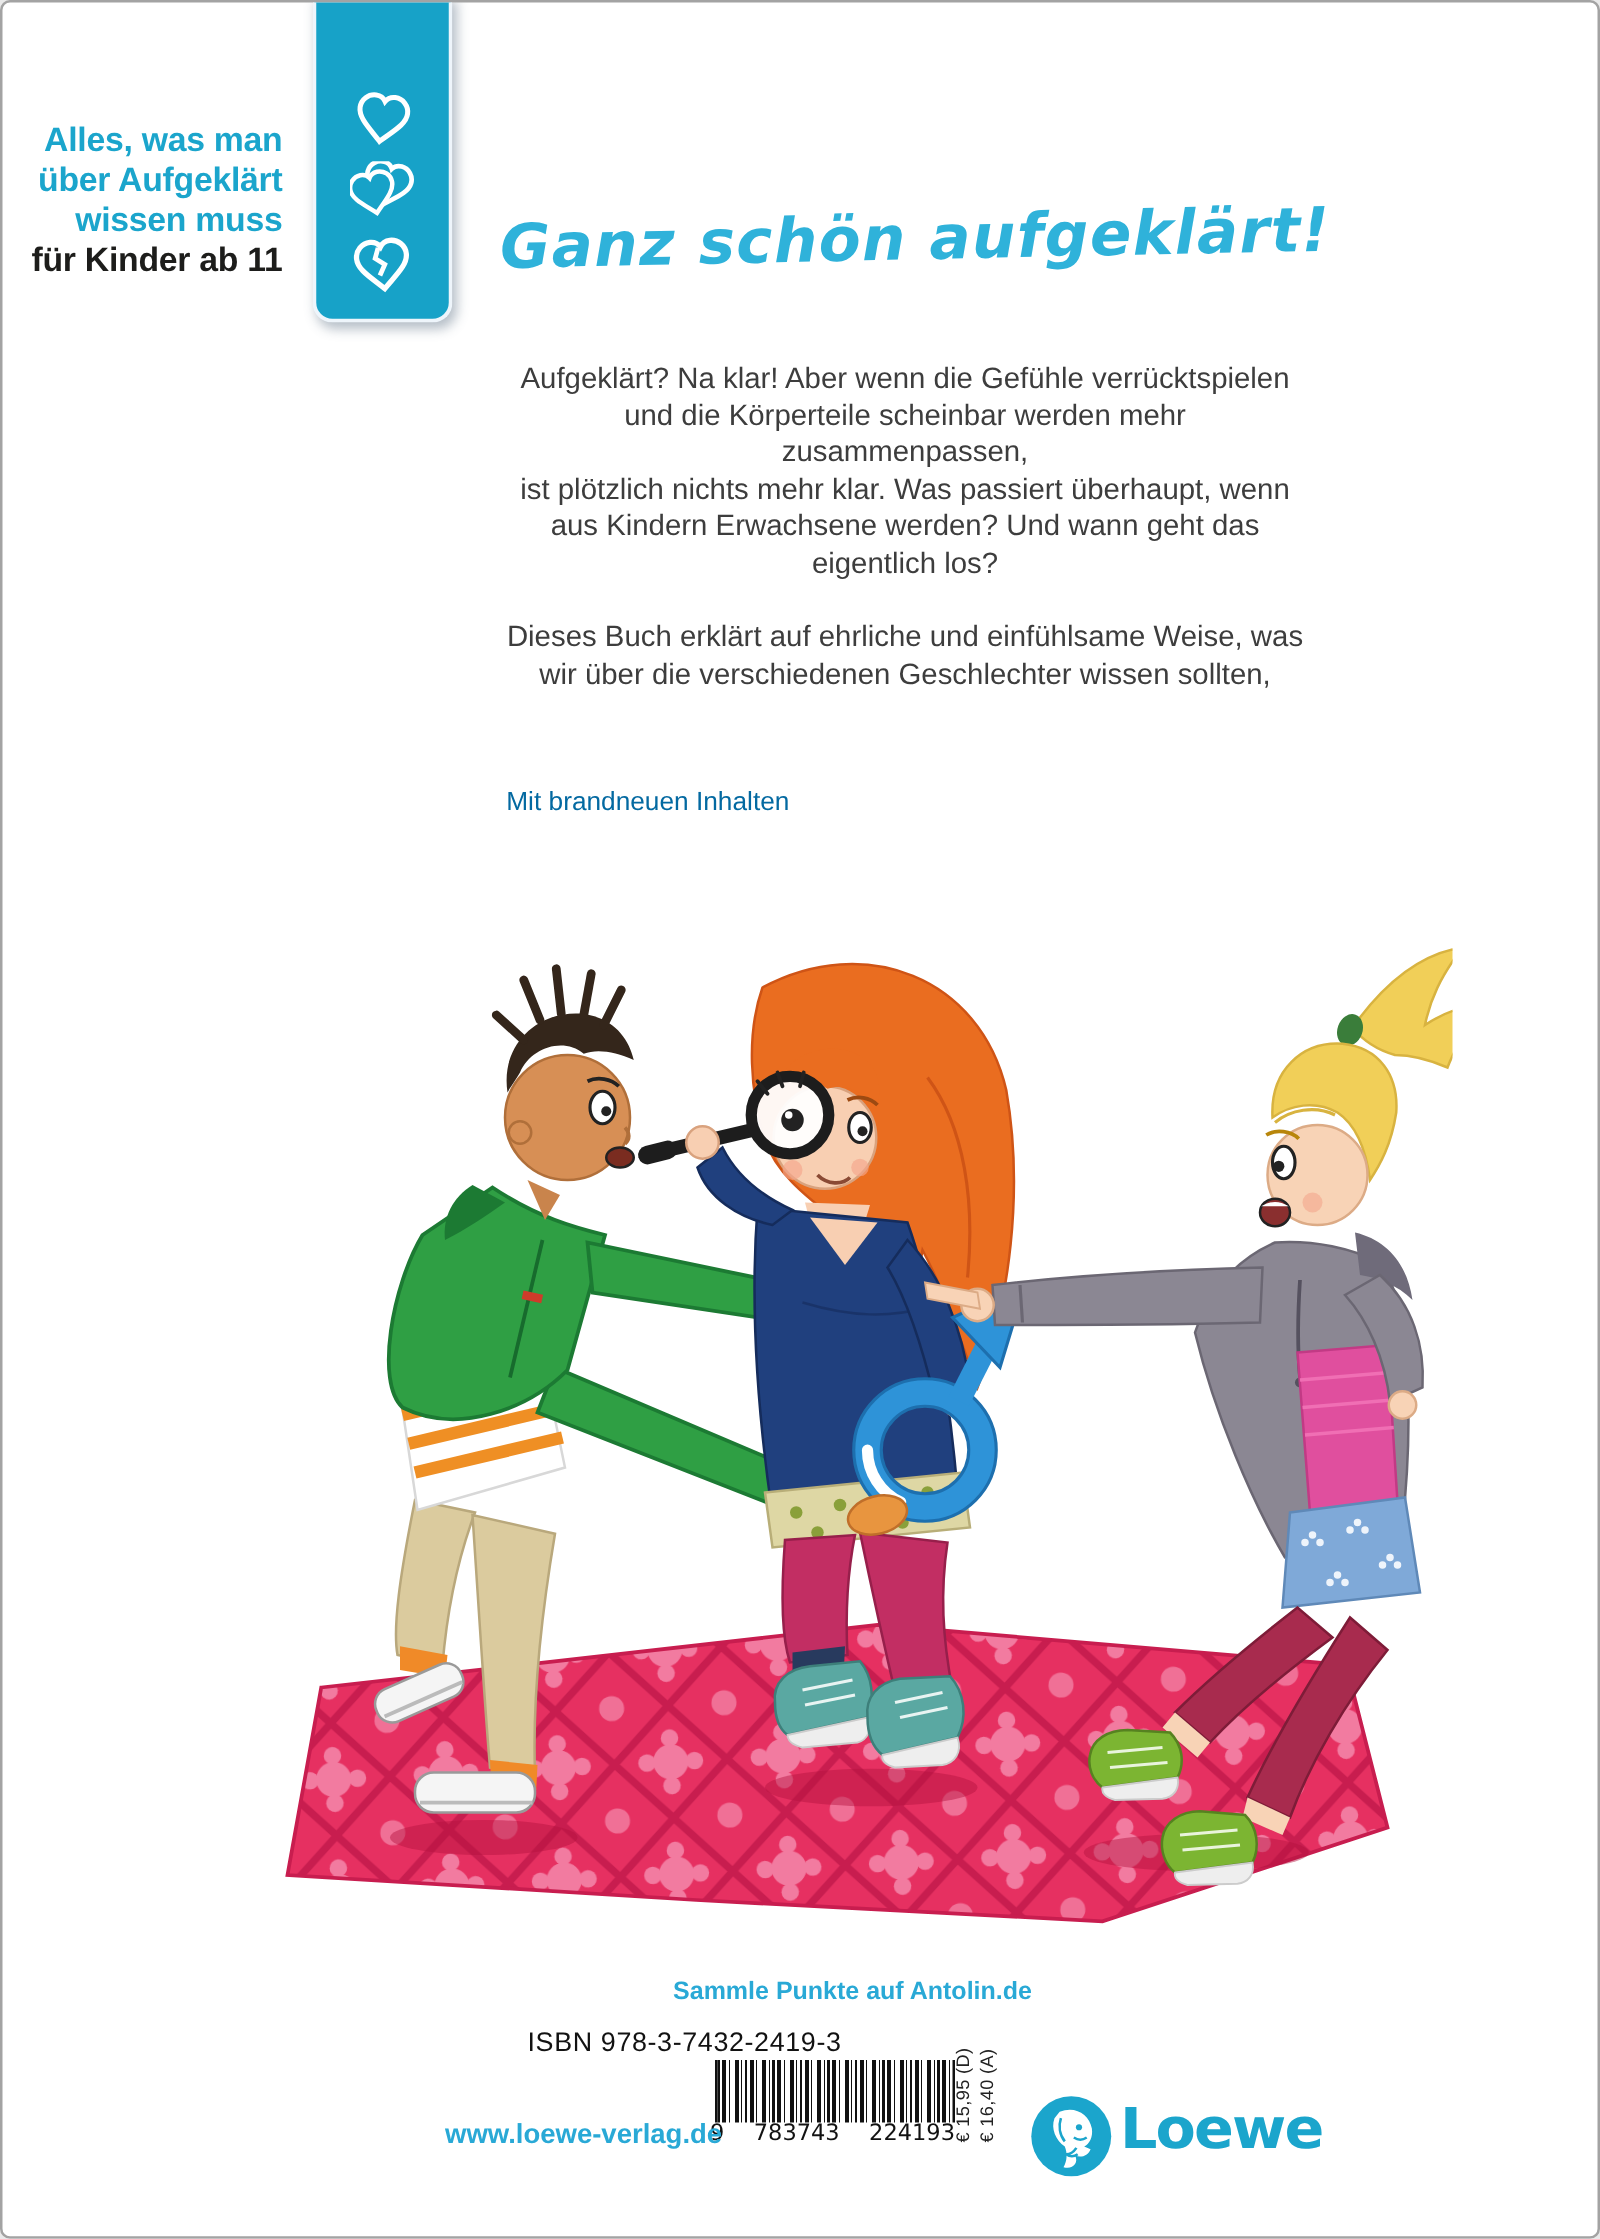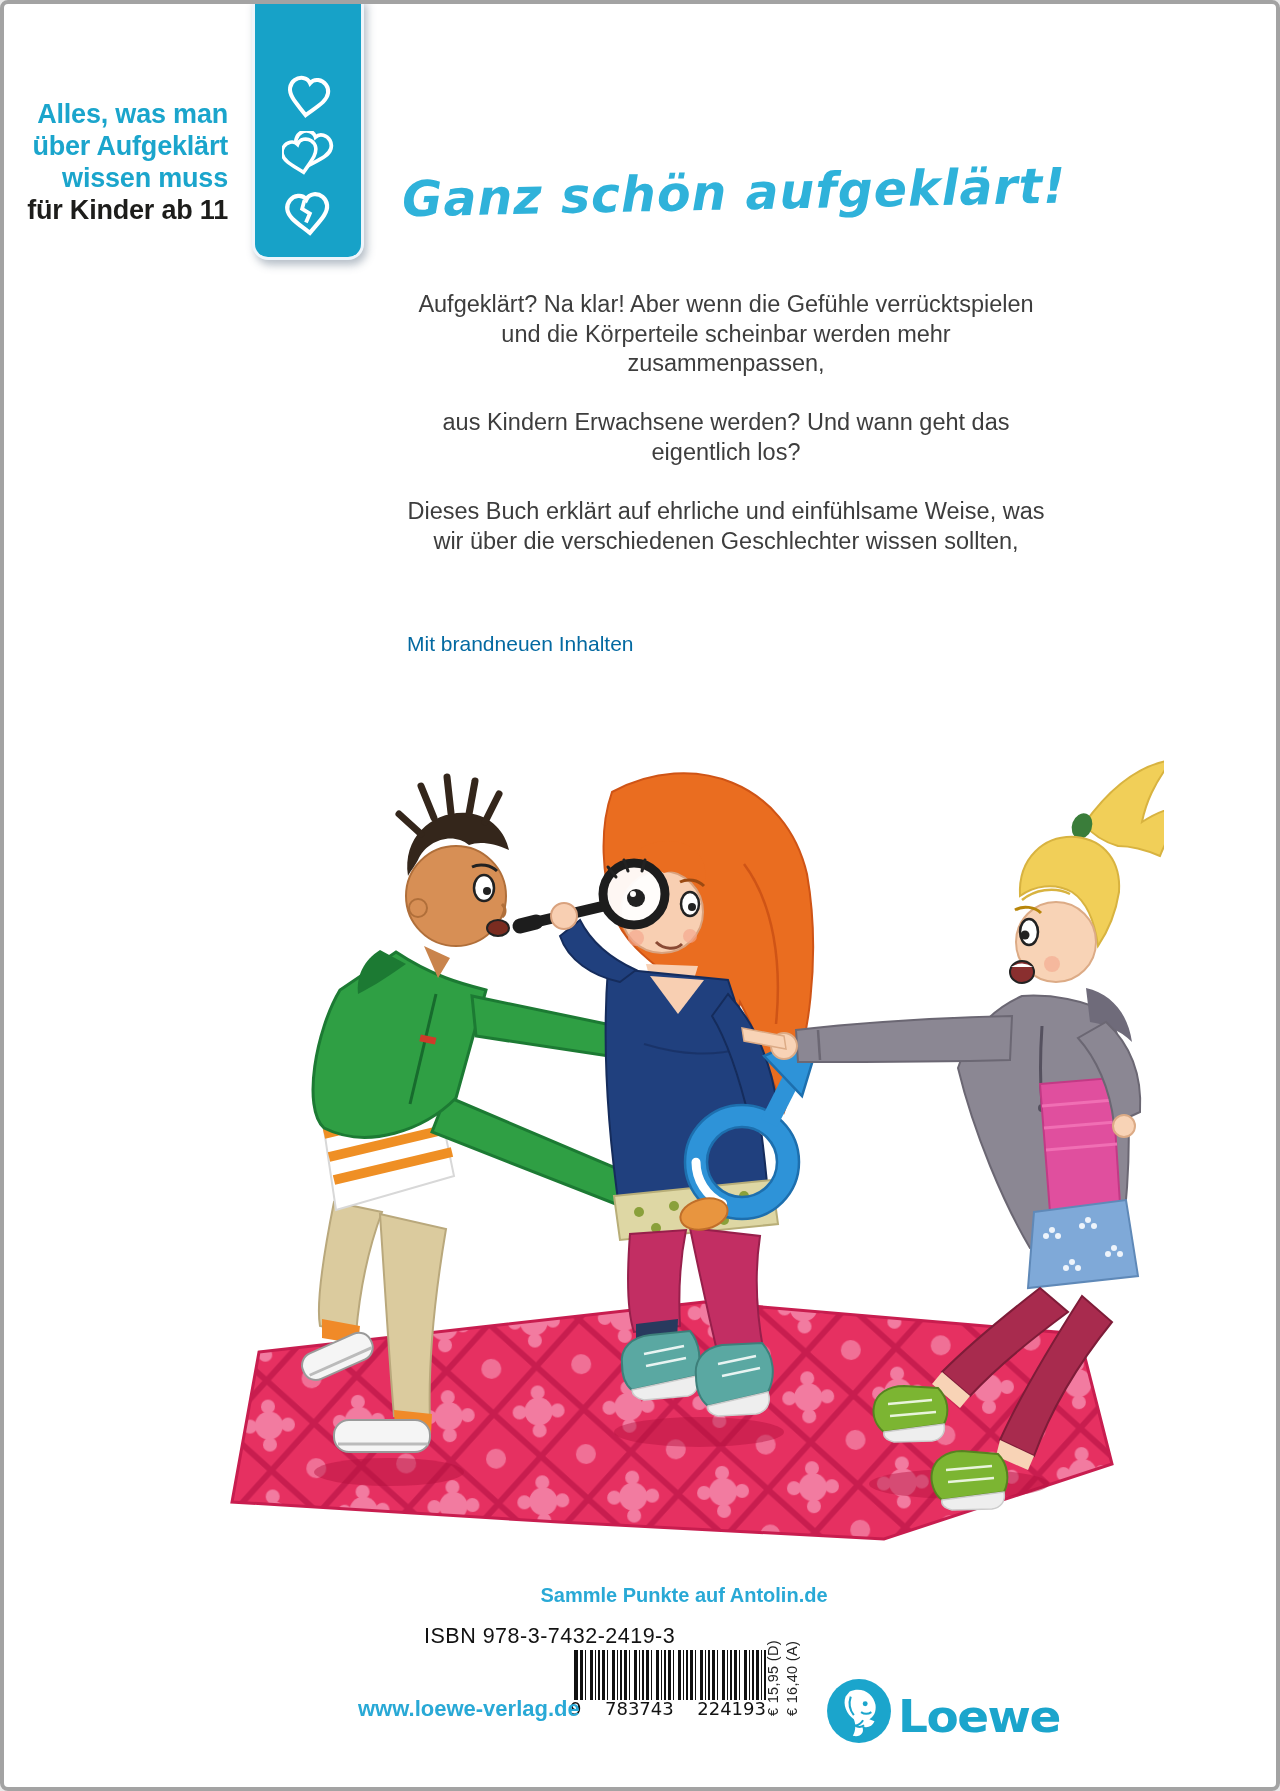--- a/index.html
+++ b/index.html
@@ -1,18 +1,18 @@
 <!DOCTYPE html>
 <html><head>
 <meta charset="utf-8">
 <style>
   html,body{margin:0;padding:0;background:#e9e9e9;}
   .page{
     position:relative;width:1280px;height:1791px;background:#fff;
-    margin:0 auto;overflow:hidden;border:4px solid #a3a3a3;border-radius:8px;
+    margin:0 auto;overflow:hidden;border:2px solid #a3a3a3;border-radius:8px;
     box-sizing:border-box;
     font-family:"Liberation Sans",sans-serif;
   }
   
   .tagline{position:absolute;left:10px;top:94px;width:214px;text-align:right;
     font-size:27px;line-height:32px;font-weight:600;color:#1ba5cc;letter-spacing:-0.2px;}
   .tagline .age{color:#1d1d1b;font-weight:600;}
   
   .bookmark{position:absolute;left:248px;top:-6px;width:112px;height:262px;
     background:#17a2c8;border:3px solid #eef5fb;border-top:none;
@@ -45,21 +45,21 @@
       #111 19px 20px,#fff 20px 22px);
     border-left:2px solid #111;border-right:2px solid #111;}
   .ean{position:absolute;left:566px;top:1694px;width:196px;display:flex;
     justify-content:space-between;font-size:18px;color:#121212;
     font-family:"DejaVu Sans",sans-serif;}
   .prices{position:absolute;left:761px;top:1632px;height:80px;display:flex;gap:3px;}
   .price-line{writing-mode:vertical-rl;transform:rotate(180deg);font-size:14.5px;
     color:#222;letter-spacing:0.3px;}
   .website{position:absolute;left:354px;top:1692px;font-size:22px;
     font-weight:700;color:#29a9d6;}
-  .logo{position:absolute;left:822px;top:1674px;display:flex;align-items:flex-end;gap:6px;}
+  .logo{position:absolute;left:822px;top:1674px;display:flex;align-items:flex-start;gap:6px;}
   .logo-word{font-size:47px;font-weight:800;color:#1ba5cc;letter-spacing:-1.5px;
     font-family:"DejaVu Sans",sans-serif;transform:scaleY(.96);}
 </style>
 </head>
 <body>
 
 <div class="page">
 
   <div class="tagline">
     <div>Alles, was man</div>
@@ -87,21 +87,21 @@
       </svg>
     </span>
   </div>
 
   <div class="headline">Ganz schön aufgeklärt!</div>
 
   <div class="blurb">
     <p class="para">
       <span>Aufgeklärt? Na klar! Aber wenn die Gefühle verrücktspielen</span><br>
       <span>und die Körperteile scheinbar werden mehr zusammenpassen,</span><br>
-      <br>
+      <span>ist plötzlich nichts mehr klar. Was passiert überhaupt, wenn</span><br>
       <span>aus Kindern Erwachsene werden? Und wann geht das</span><br>
       <span>eigentlich los?</span>
     </p>
     <p class="para">
       <span>Dieses Buch erklärt auf ehrliche und einfühlsame Weise, was</span><br>
       <span>wir über die verschiedenen Geschlechter wissen sollten,</span><br>
     </p>
   </div>
   <div class="highlight">Mit brandneuen Inhalten</div>
 

